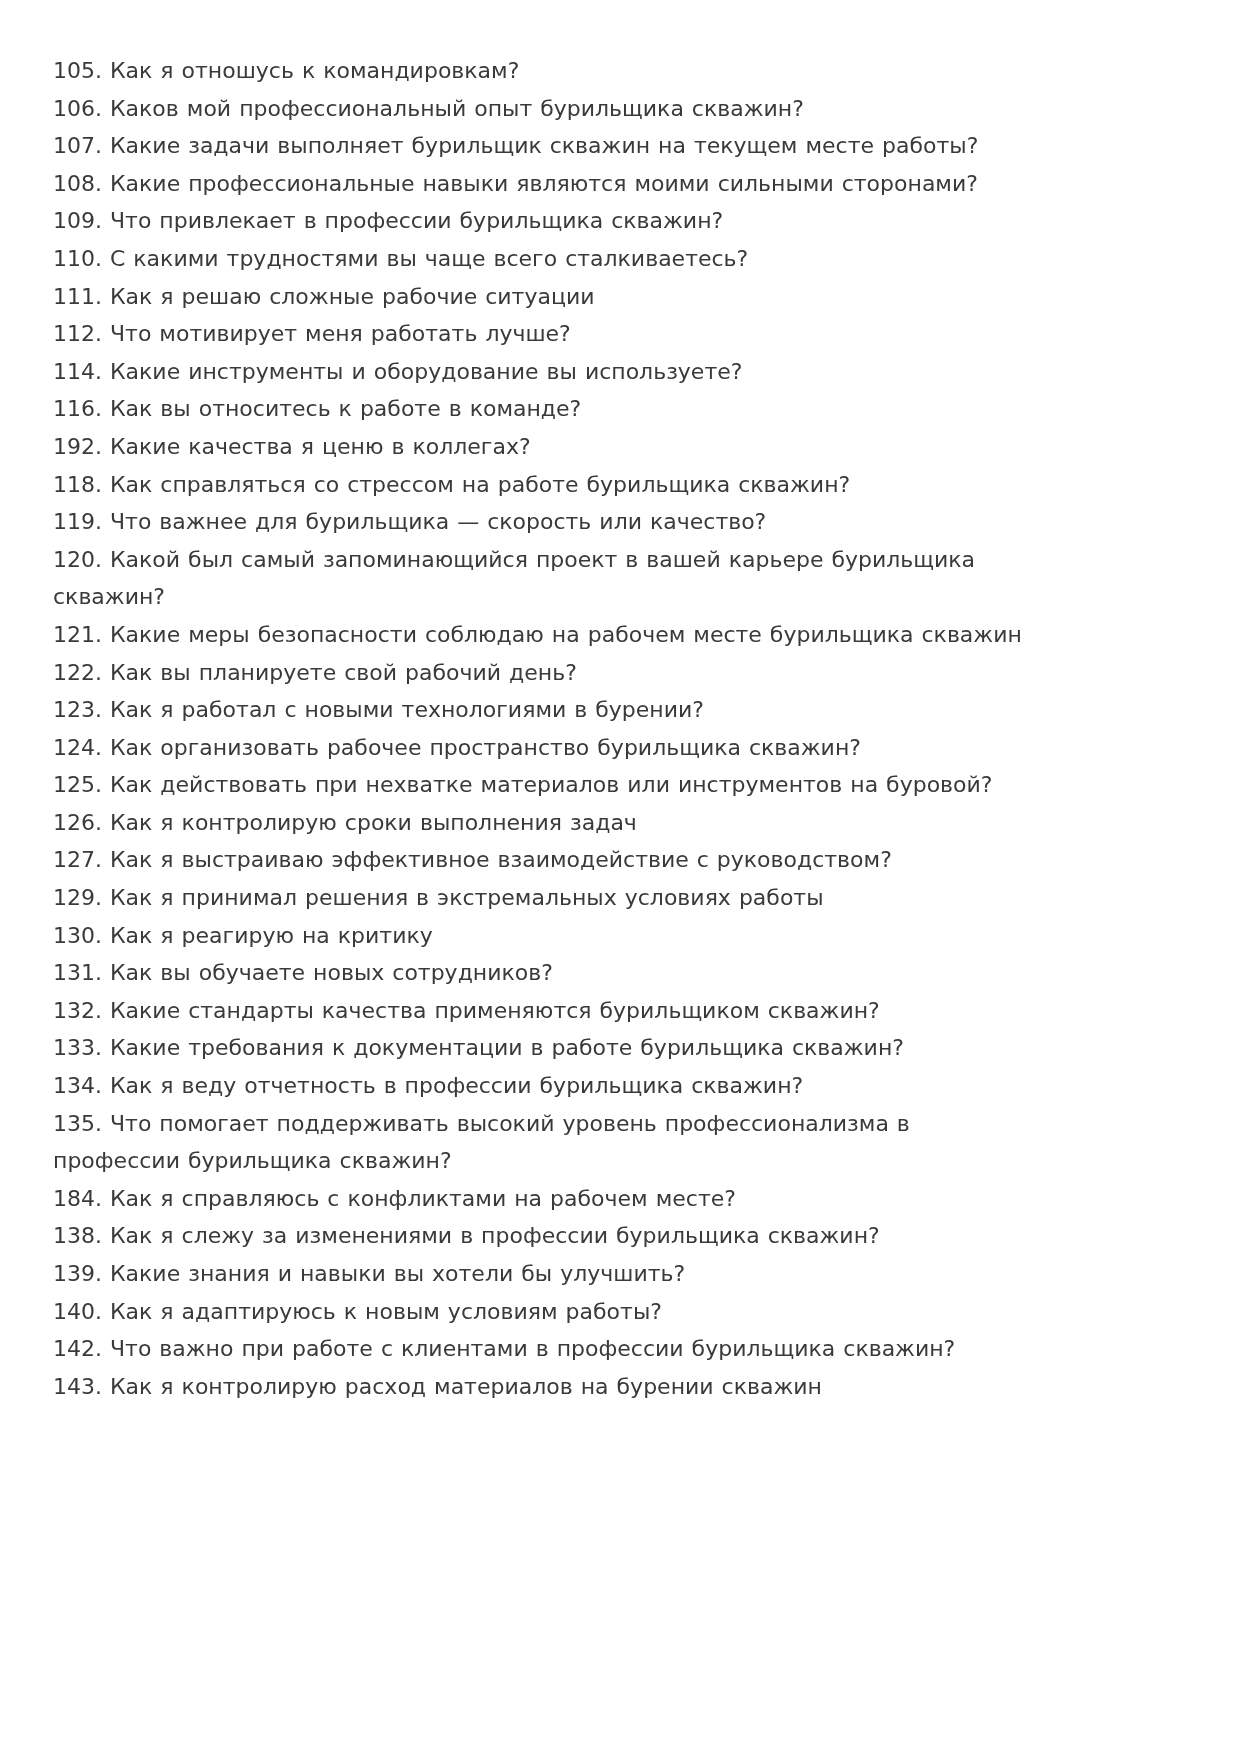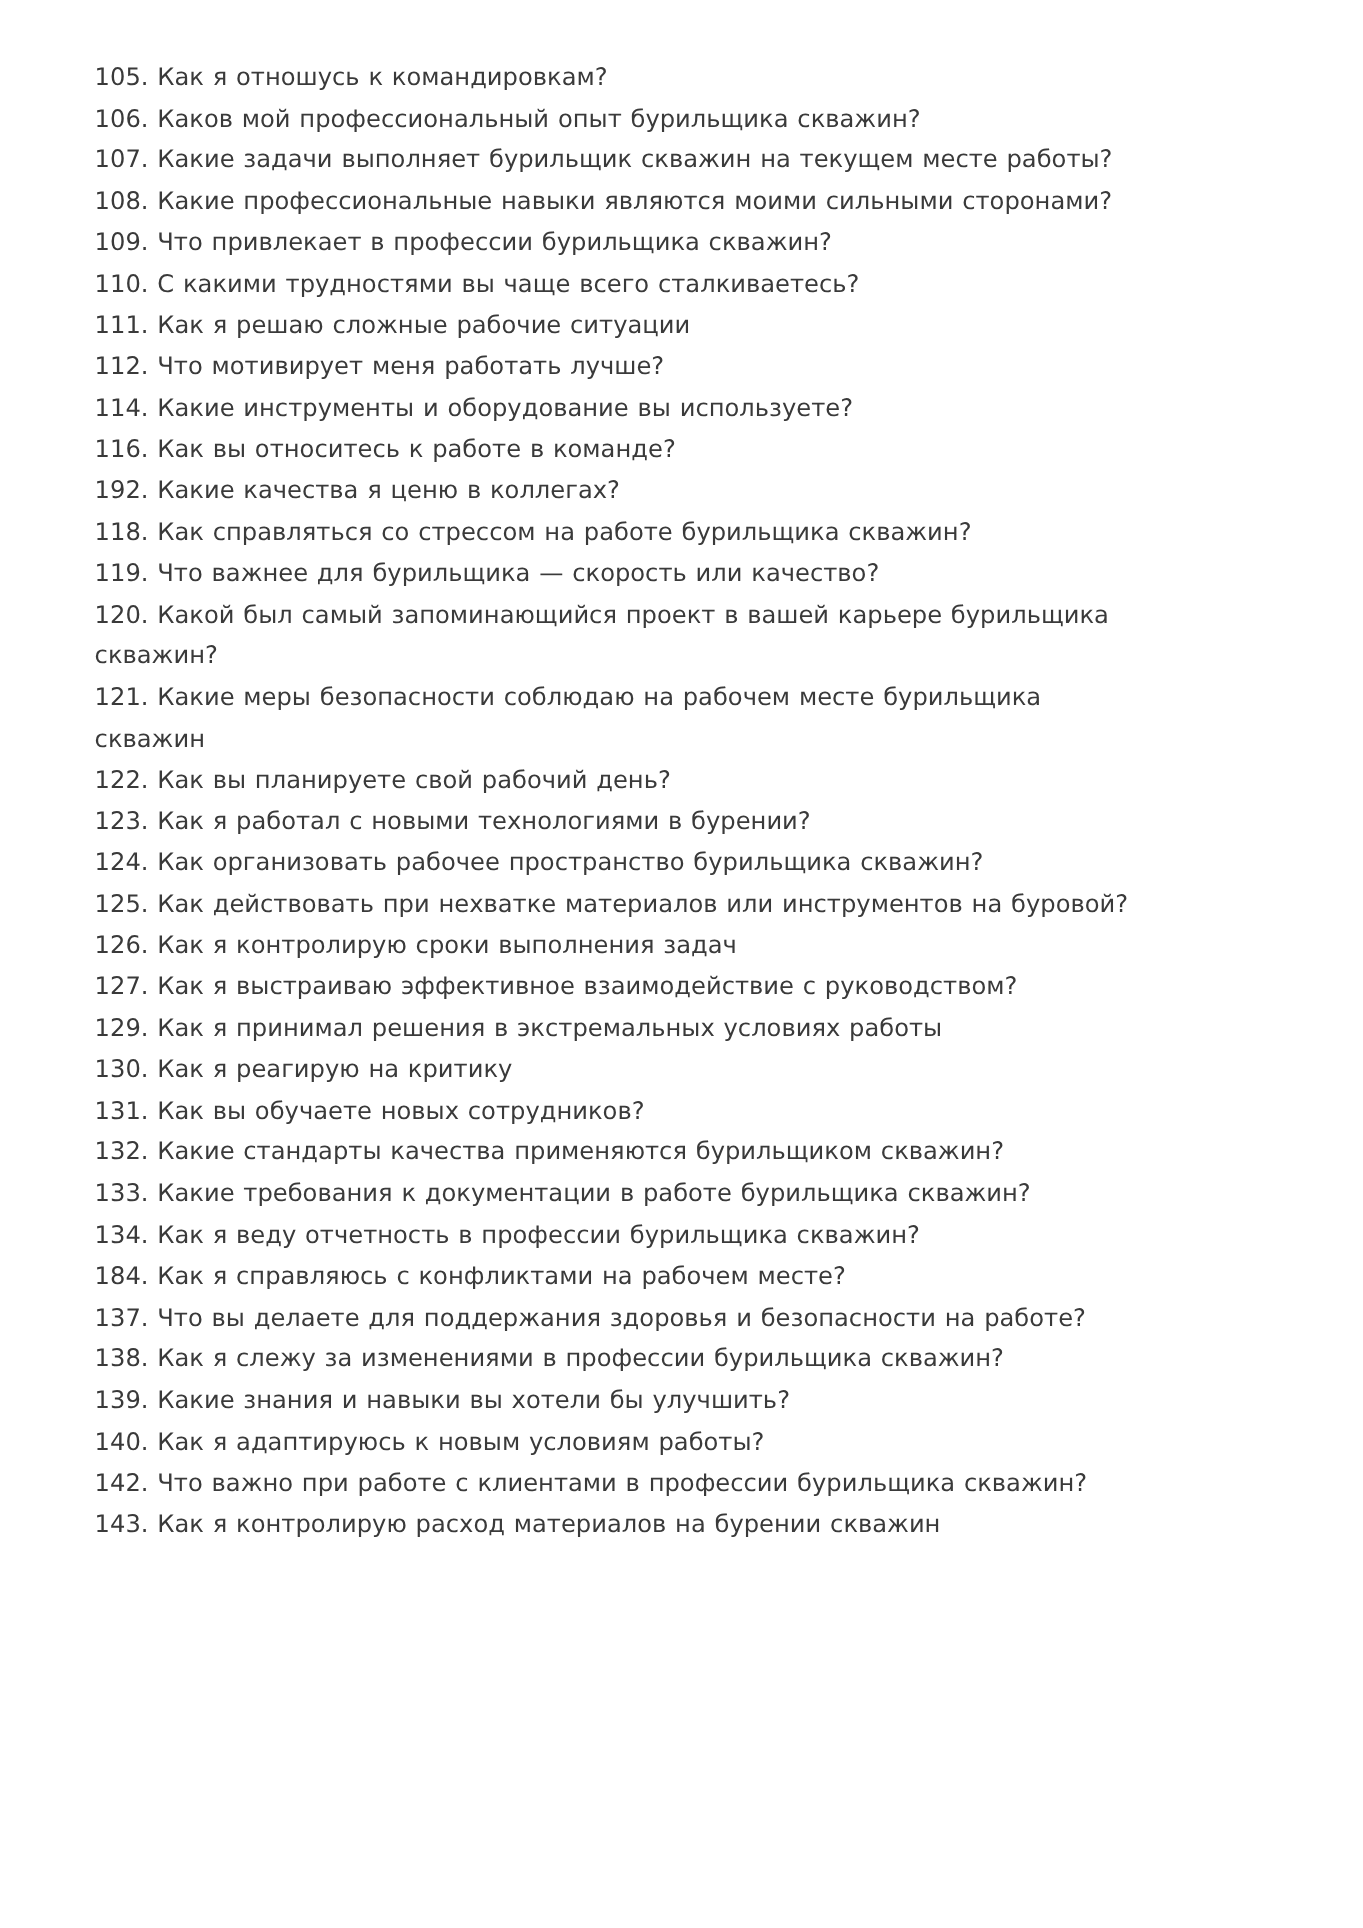--- a/index.html
+++ b/index.html
@@ -10,21 +10,21 @@
   body {
     width: 1239px;
     height: 1753px;
     overflow: hidden;
     font-family: "DejaVu Sans", "Liberation Sans", sans-serif;
   }
   .page {
     box-sizing: border-box;
     width: 1100px;
     height: 1753px;
-    padding: 52px 70px 0 86px;
+    padding: 52px 70px 0 53px;
     background: #ffffff;
     border-radius: 28px;
   }
   .question-list p {
     margin: 0;
     padding: 0;
     font-size: 22px;
     line-height: 37.6px;
     font-weight: 400;
     color: #3a3a3a;
@@ -57,21 +57,21 @@
       <p>124. Как организовать рабочее пространство бурильщика скважин?</p>
       <p>125. Как действовать при нехватке материалов или инструментов на буровой?</p>
       <p>126. Как я контролирую сроки выполнения задач</p>
       <p>127. Как я выстраиваю эффективное взаимодействие с руководством?</p>
       <p>129. Как я принимал решения в экстремальных условиях работы</p>
       <p>130. Как я реагирую на критику</p>
       <p>131. Как вы обучаете новых сотрудников?</p>
       <p>132. Какие стандарты качества применяются бурильщиком скважин?</p>
       <p>133. Какие требования к документации в работе бурильщика скважин?</p>
       <p>134. Как я веду отчетность в профессии бурильщика скважин?</p>
+      <p>135. Что помогает поддерживать высокий уровень профессионализма в профессии бурильщика скважин?</p>
       <p>184. Как я справляюсь с конфликтами на рабочем месте?</p>
-      <p>137. Что вы делаете для поддержания здоровья и безопасности на работе?</p>
       <p>138. Как я слежу за изменениями в профессии бурильщика скважин?</p>
       <p>139. Какие знания и навыки вы хотели бы улучшить?</p>
       <p>140. Как я адаптируюсь к новым условиям работы?</p>
       <p>142. Что важно при работе с клиентами в профессии бурильщика скважин?</p>
       <p>143. Как я контролирую расход материалов на бурении скважин</p>
     </div>
 </div>
 
 </body></html>

